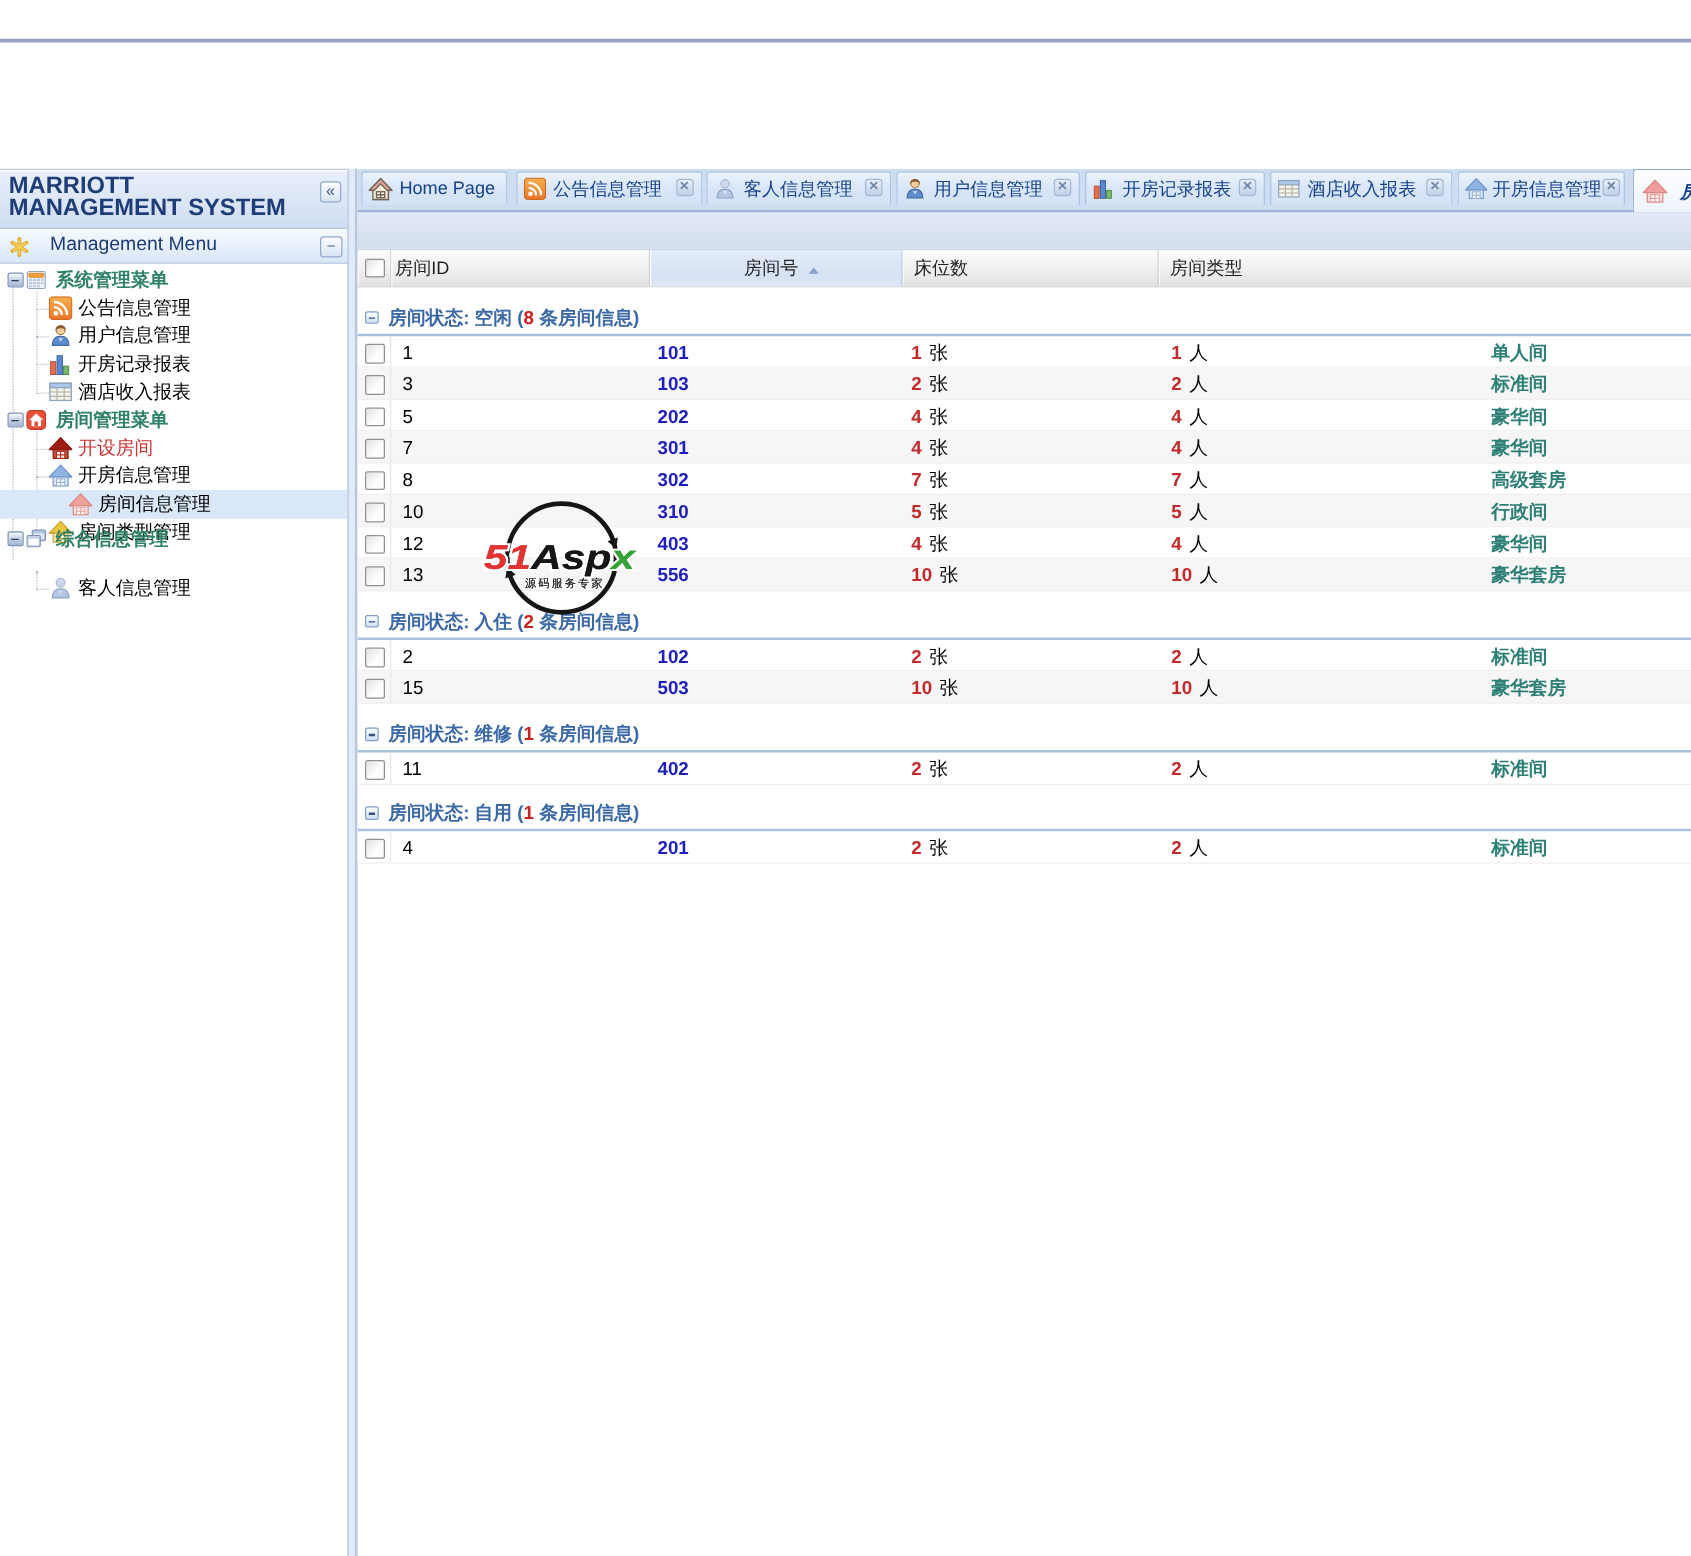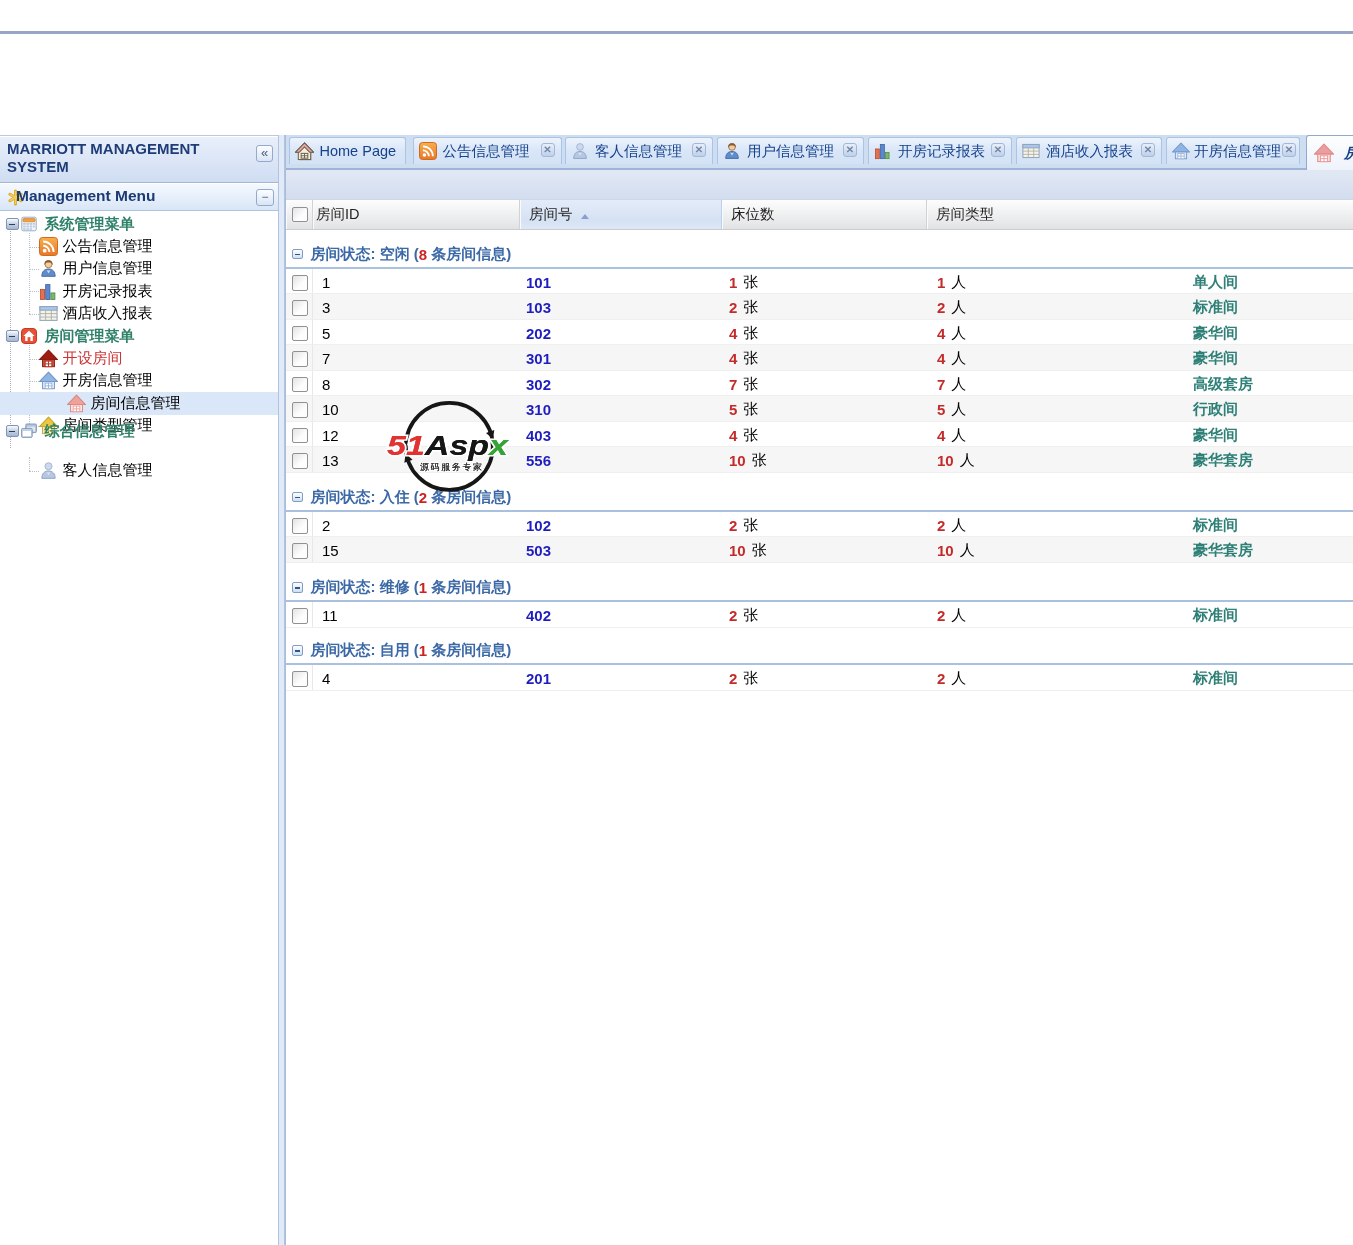--- a/index.html
+++ b/index.html
@@ -13,23 +13,23 @@
 #urltext { position:absolute; left:146px; top:7.5px; font-size:13.8px; color:#202124; }
 #urltext .gray { color:#5f6368; }
 #blueline { position:absolute; left:0; top:31px; width:1353px; height:3px; background:#98a4c8; }
 
 
 #app { position:absolute; left:0; top:135px; width:1353px; height:1110px; }
 
 
 #sidebar { position:absolute; left:0; top:0; width:278px; height:1110px; background:#fff; border-top:1px solid #bfc8d8; }
 #sbhead { position:absolute; left:0; top:1px; width:278px; height:46px; background:linear-gradient(#e9effb,#cfddf2); border-bottom:1px solid #a3b5d3; }
-#sbtitle { position:absolute; left:7px; top:2.5px; width:240px; font-size:15px; font-weight:bold; color:#1e3d77; line-height:18.6px; }
+#sbtitle { position:absolute; left:7px; top:2.5px; width:240px; font-size:19px; font-weight:bold; color:#1e3d77; line-height:18.6px; }
 #acchead { position:absolute; left:0; top:48px; width:278px; height:27px; background:linear-gradient(#f5f9fe,#d9e6f7); border-bottom:1px solid #aec3e0; }
-#acctitle { position:absolute; left:16px; top:3px; font-size:15.5px; font-weight:bold; color:#1c3a74; }
+#acctitle { position:absolute; left:40px; top:3px; font-size:15.5px; font-weight:normal; color:#1c3a74; }
 .minibtn { position:absolute; border:1px solid #93aacd; border-radius:3px; background:linear-gradient(#fdfdfe,#d9e5f5); color:#4a688f; text-align:center; }
 
 
 #tree { position:absolute; left:0; top:76px; width:278px; height:1030px; background:#fff; font-size:15px; }
 .tnode { position:absolute; height:22.4px; display:flex; align-items:center; white-space:nowrap; }
 .tgrp { color:#2e8168; font-weight:bold; }
 .tsel { position:absolute; left:0; width:278px; height:22.4px; background:#d9e7f8; }
 
 
 #split { position:absolute; left:278px; top:0; width:7px; height:1110px; background:#e0eaf8; border-left:1px solid #b3c3dc; border-right:1px solid #b3c3dc; }
@@ -230,21 +230,21 @@
                   <path d="M8 0.9 L15.6 8.9 L0.4 8.9 Z" fill="#90b4e4" stroke="#7396c8" stroke-width="0.9" stroke-linejoin="round"></path>
                   <rect x="3" y="8.9" width="10" height="6" fill="#dfeafa" stroke="#7396c8" stroke-width="0.8"></rect>
                   <rect x="5.2" y="10.2" width="5.6" height="4.7" fill="#ffffff" stroke="#9ab4da" stroke-width="0.8"></rect>
                   <line x1="8" y1="10.2" x2="8" y2="14.9" stroke="#9ab4da" stroke-width="0.8"></line>
                   <line x1="5.2" y1="12.5" x2="10.8" y2="12.5" stroke="#9ab4da" stroke-width="0.8"></line>
                 </g>
               </svg>
             </span>
             <span style="margin-left:4.5px;color:#000000;">开房信息管理</span>
           </div>
-<div class="tnode" style="left:16px;top:180.2px;padding-left:12px;">
+<div class="tnode" style="left:4px;top:180.2px;padding-left:12px;">
             <span style="margin-left:39px;flex:0 0 auto;display:flex;">
               <svg width="19" height="19" viewBox="0 0 19 19">
                 <g transform="scale(1.1875)">
                   <path d="M8 0.9 L15.6 8.9 L0.4 8.9 Z" fill="#efa29c" stroke="#d98880" stroke-width="0.9" stroke-linejoin="round"></path>
                   <rect x="3" y="8.9" width="10" height="6" fill="#fce8e6" stroke="#d98880" stroke-width="0.8"></rect>
                   <rect x="5.2" y="10.2" width="5.6" height="4.7" fill="#ffffff" stroke="#efa29c" stroke-width="0.8"></rect>
                   <line x1="8" y1="10.2" x2="8" y2="14.9" stroke="#efa29c" stroke-width="0.8"></line>
                   <line x1="5.2" y1="12.5" x2="10.8" y2="12.5" stroke="#efa29c" stroke-width="0.8"></line>
                 </g>
               </svg>
@@ -414,21 +414,21 @@
             </span>
             <span class="tl" style="margin-left:10px;">房</span>
           </div>
       </div>
       <div id="toolbar"></div>
       <div id="ghead">
         <div class="hc" style="width:27px;padding-left:0;">
             <span class="cbx" style="position:static;margin-left:6px;"></span>
           </div>
         <div class="hc" style="width:207px;padding-left:3px;">房间ID</div>
-        <div class="hc sorted" style="width:202px;">房间号<span class="arrowup"></span></div>
+        <div class="hc sorted" style="width:202px;justify-content:center;">房间号<span class="arrowup"></span></div>
         <div class="hc" style="width:205px;">床位数</div>
         <div class="hc" style="width:167px;border-right:none;">房间类型</div>
       </div>
       <div id="gbody">
 <div class="grphd" style="height:39px;">
             <div class="gt"><span class="gminus"></span>房间状态: 空闲 (<span class="red">8</span> &nbsp;条房间信息)</div>
           </div>
 <div class="row">
             <div class="cell c0">
               <span class="cbx"></span>

